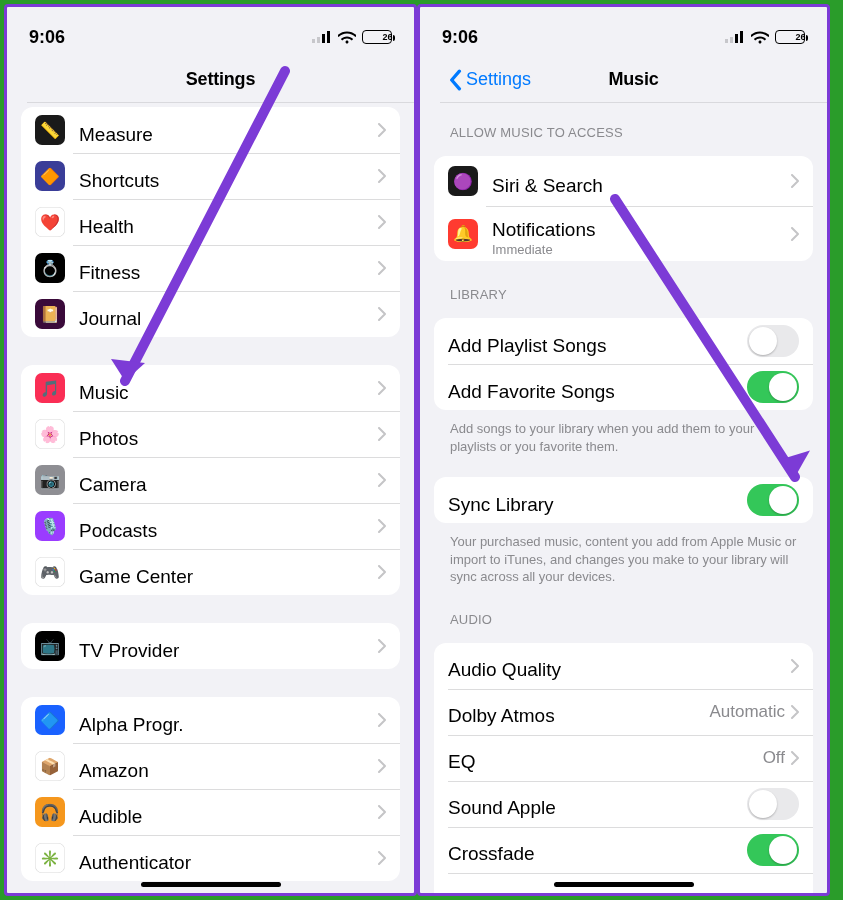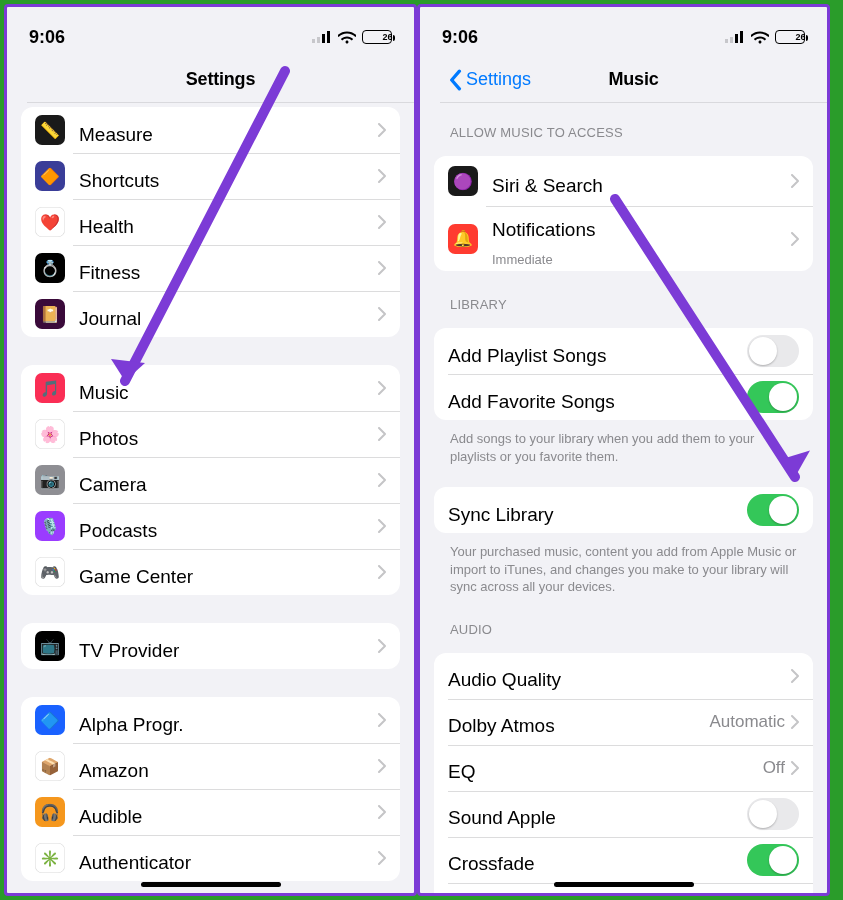--- a/index.html
+++ b/index.html
@@ -124,21 +124,21 @@
     display:flex; align-items:center; justify-content:center;
     font-size: 16px; color:#fff;
   }
   .row-body {
     flex: 1;
     display: flex;
     flex-direction: column;
     justify-content: center;
   }
   .row-title { font-size: 19px; color:#000;margin-top:9px; }
-  .row-sub   { font-size: 13px; color:#8a8a8e; margin-top:11px;}
+  .row-sub   { font-size: 13px; color:#8a8a8e; margin-top:1px;}
   .row-value { font-size: 17px; color:#8a8a8e; margin-right:6px;}
   .chev {
     width: 8px; height: 14px; flex-shrink:0;
     color: #c5c5c7;
   }
 
   
   .toggle {
     width: 52px; height: 32px; border-radius: 16px;
     background: #e9e9eb; position: relative; flex-shrink:0;

